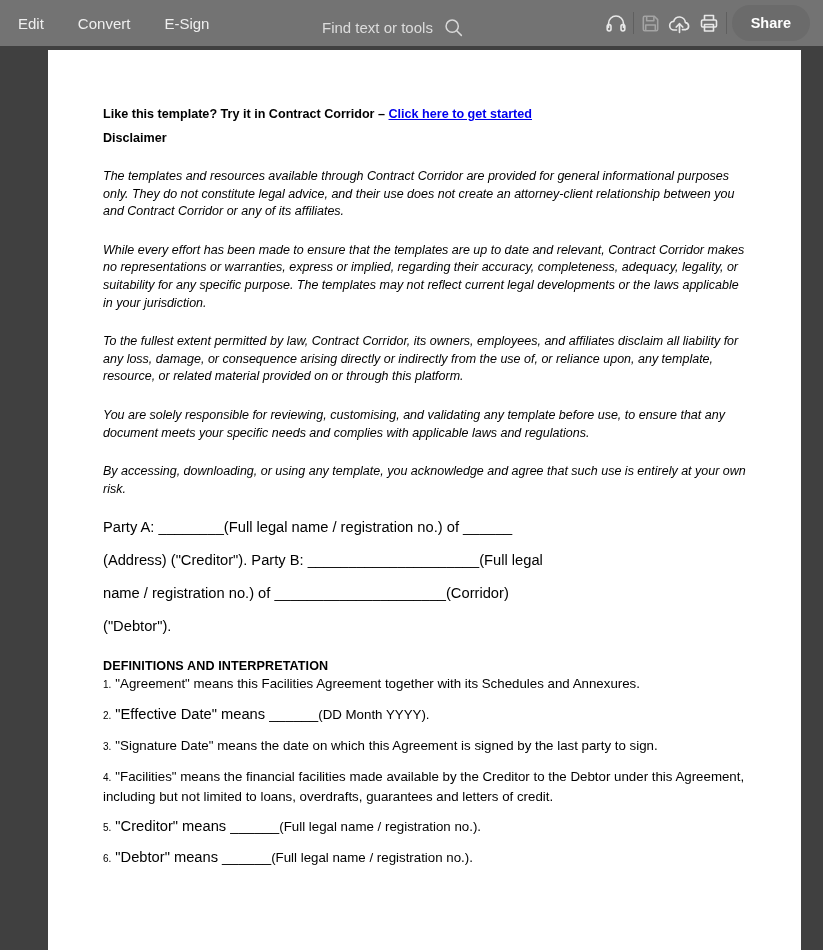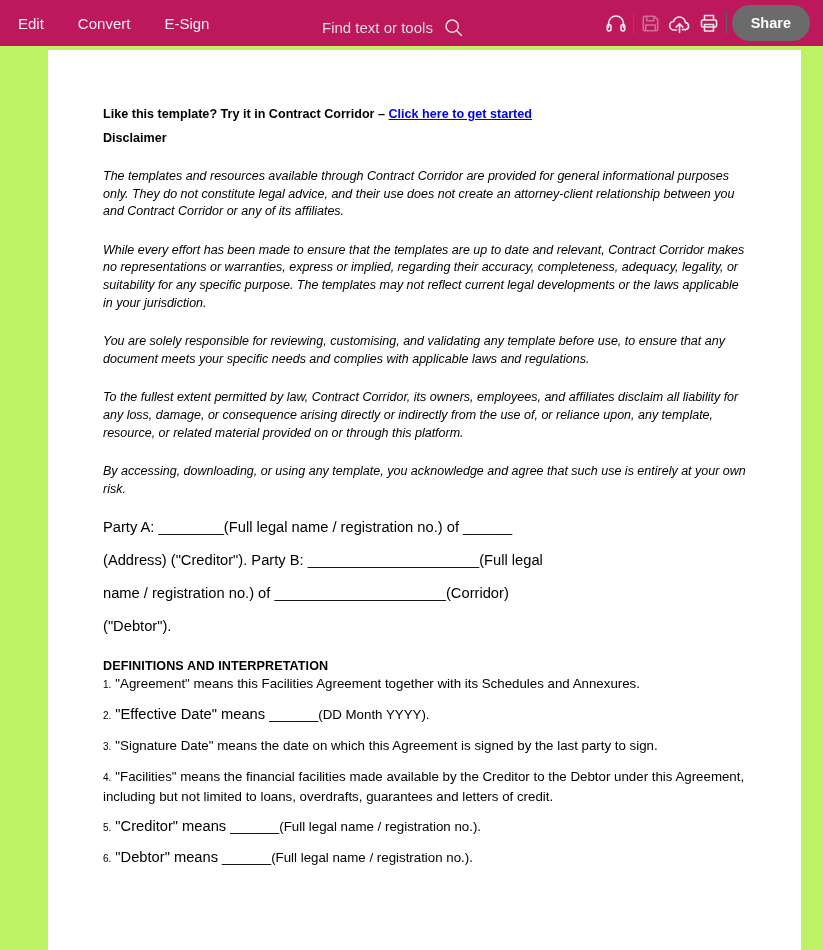--- a/index.html
+++ b/index.html
@@ -5,21 +5,21 @@
   * { box-sizing: border-box; margin: 0; padding: 0; }
   html, body { width: 823px; height: 950px; overflow: hidden; }
   body {
     font-family: "Liberation Sans", "DejaVu Sans", sans-serif;
     background: #212121;
   }
   
   .toolbar {
     position: relative;
     height: 46px;
-    background: #be185d;
+    background: #737373;
     display: flex;
     align-items: center;
     color: #ececec;
   }
   .menu { display: flex; align-items: center; gap: 34px; padding-left: 18px; }
   .menu .menu-item { font-size: 15px; color: #efefef; cursor: pointer; }
   .search {
     position: absolute; left: 322px; top: 0; height: 54px;
     display: flex; align-items: center; gap: 10px; cursor: pointer;
   }
@@ -31,21 +31,21 @@
   .icon-btn { display: flex; align-items: center; justify-content: center; cursor: pointer; }
   .icon-btn svg { display: block; }
   .icon-btn.disabled { opacity: 0.42; }
   .divider { width: 1px; height: 22px; background: #5f5f5f; }
   .share-btn {
     background: #6b6b6b; color: #ffffff; border: none;
     font-family: inherit; font-size: 14.5px; font-weight: bold;
     height: 36px; padding: 0 19px; border-radius: 18px; cursor: pointer;
   }
   
-  .canvas { position: absolute; top: 46px; left: 0; right: 0; bottom: 0; background: #bef264; }
+  .canvas { position: absolute; top: 46px; left: 0; right: 0; bottom: 0; background: #404040; }
   .page {
     position: absolute; left: 48px; top: 4px;
     width: 753px; height: 1400px;
     background: #ffffff;
     padding: 57px 50px 0 55px;
     color: #000;
   }
   
   .promo { font-size: 12.6px; font-weight: bold; line-height: 15px; }
   .promo-link { color: #0000EE; font-weight: bold; text-decoration: underline; }
@@ -133,22 +133,22 @@
   <main class="canvas">
     <div class="page">
 
       <p class="promo"><span>Like this template? Try it in Contract Corridor – </span><a href="#" class="promo-link">Click here to get started</a></p>
 
       <p class="h-small disclaimer-head">Disclaimer</p>
 
       <div>
           <div class="para">The templates and resources available through Contract Corridor are provided for general informational purposes only. They do not constitute legal advice, and their use does not create an attorney-client relationship between you and Contract Corridor or any of its affiliates.</div>
           <div class="para">While every effort has been made to ensure that the templates are up to date and relevant, Contract Corridor makes no representations or warranties, express or implied, regarding their accuracy, completeness, adequacy, legality, or suitability for any specific purpose. The templates may not reflect current legal developments or the laws applicable in your jurisdiction.</div>
+          <div class="para">To the fullest extent permitted by law, Contract Corridor, its owners, employees, and affiliates disclaim all liability for any loss, damage, or consequence arising directly or indirectly from the use of, or reliance upon, any template, resource, or related material provided on or through this platform.</div>
           <div class="para">You are solely responsible for reviewing, customising, and validating any template before use, to ensure that any document meets your specific needs and complies with applicable laws and regulations.</div>
-          <div class="para">To the fullest extent permitted by law, Contract Corridor, its owners, employees, and affiliates disclaim all liability for any loss, damage, or consequence arising directly or indirectly from the use of, or reliance upon, any template, resource, or related material provided on or through this platform.</div>
           <div class="para">By accessing, downloading, or using any template, you acknowledge and agree that such use is entirely at your own risk.</div>
         </div>
 
 
       <div class="party-block">
           <div class="party-line">Party A: ________(Full legal name / registration no.) of ______</div>
           <div class="party-line">(Address) ("Creditor"). Party B: _____________________(Full legal</div>
           <div class="party-line">name / registration no.) of _____________________(Corridor)</div>
           <div class="party-line">("Debtor").</div>
         </div>

